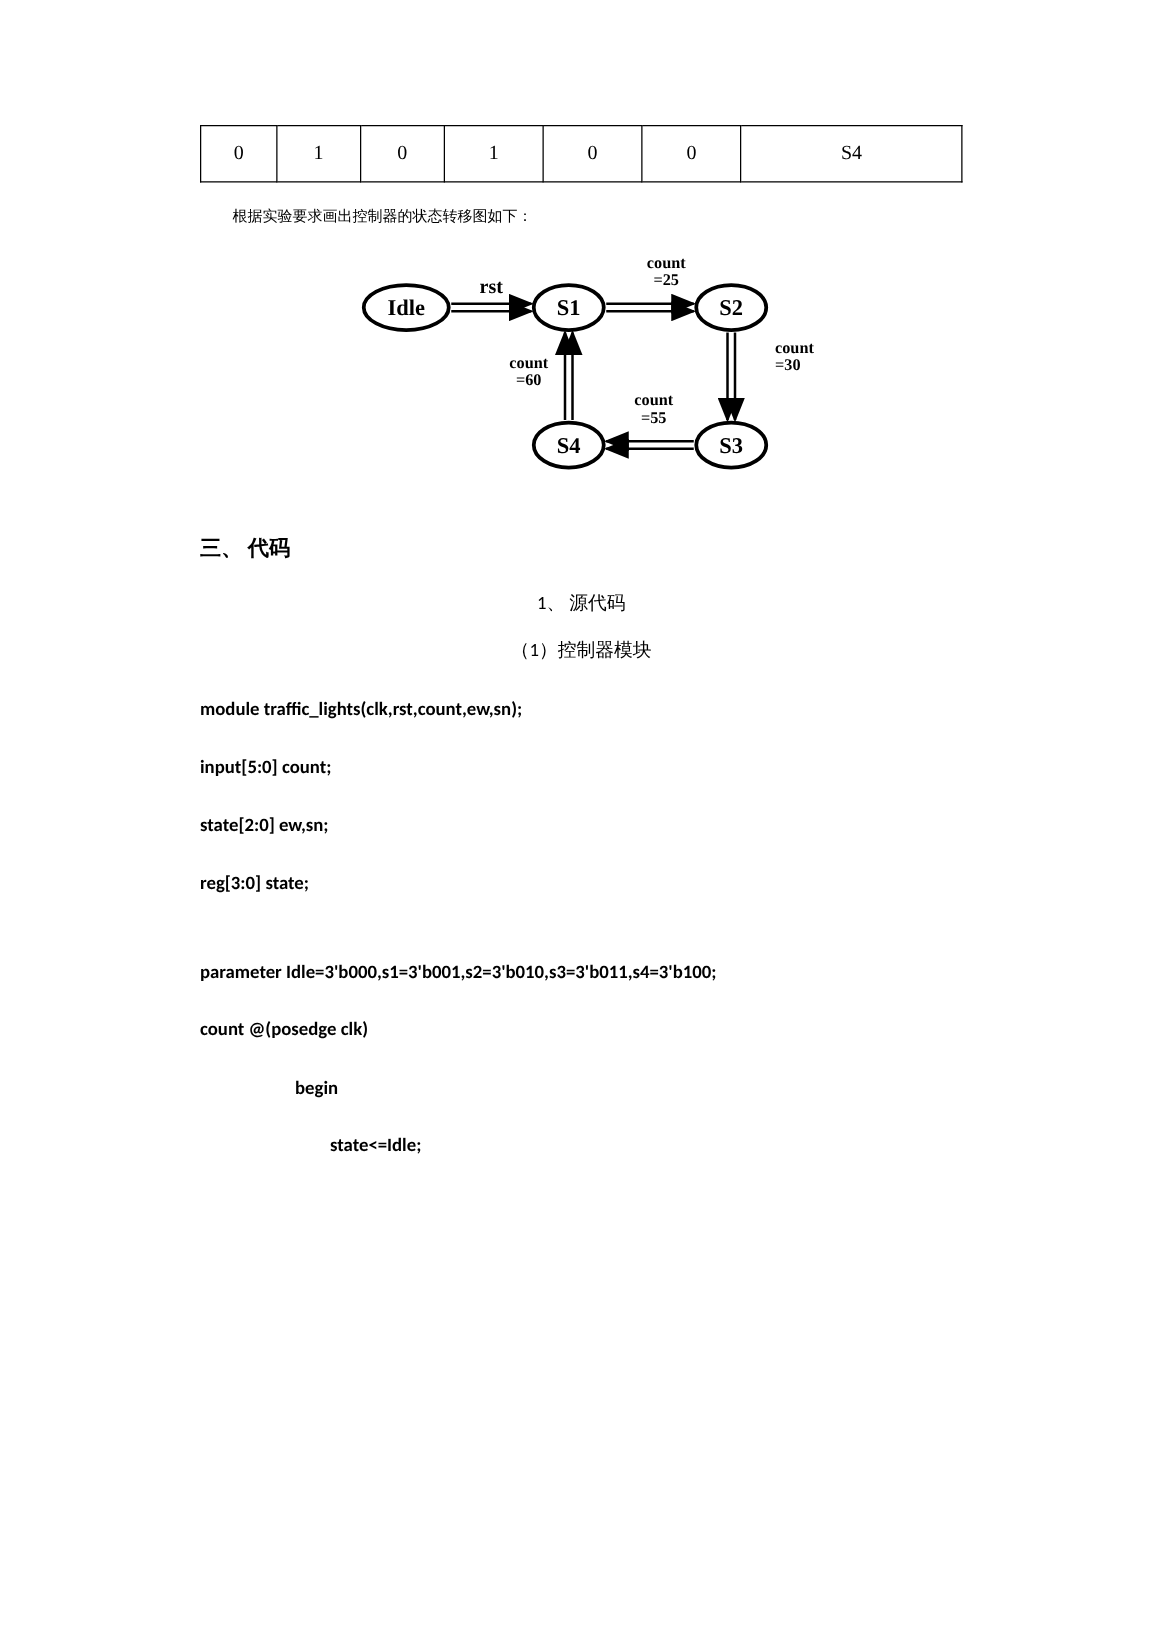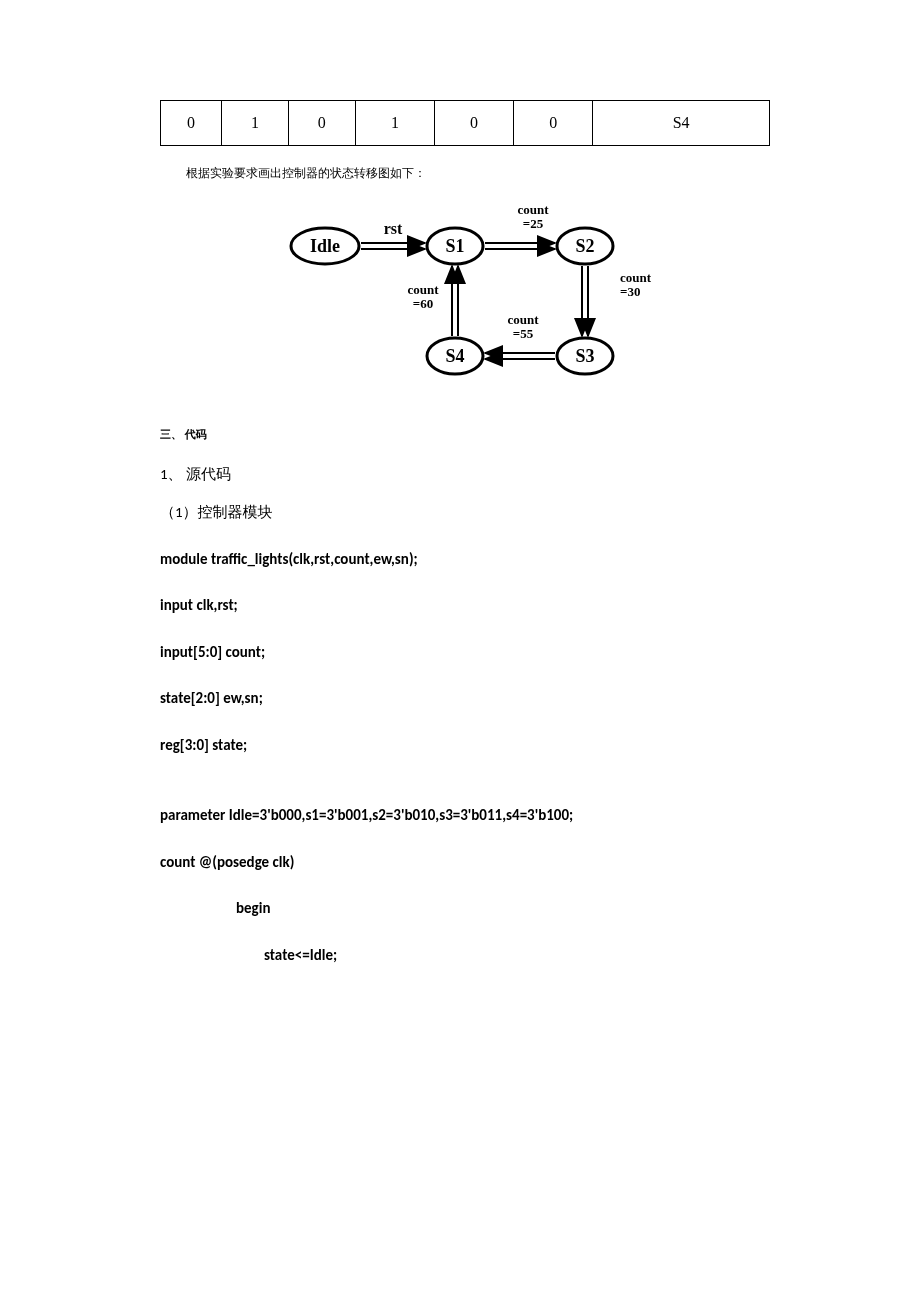--- a/index.html
+++ b/index.html
@@ -36,28 +36,29 @@
     font-size: 12px;
     margin: 4px 0 14px 26px;
   }
   .diagram-wrap {
     display: flex;
     justify-content: center;
     margin-bottom: 30px;
   }
   .section-heading {
     font-family: "SimSun", serif;
-    font-size: 11px;
+    font-size: 17px;
     font-weight: bold;
     margin: 40px 0 20px 0;
   }
   .sub-heading {
     font-family: "Calibri", "SimSun", sans-serif;
     font-size: 15px;
     margin: 16px 0;
+    text-align: center;
   }
   .code {
     font-family: "Calibri", "SimSun", sans-serif;
     font-size: 15px;
     margin: 24px 0;
     font-weight: bold;
   }
   .indent-1 { padding-left: 44px; }
   .indent-2 { padding-left: 76px; }
   .indent-3 { padding-left: 104px; }
@@ -132,21 +133,20 @@
     </svg>
   </div>
 
   <div class="section-heading">三、 代码</div>
 
   <div class="sub-heading">1、 源代码</div>
 
   <div class="sub-heading">（1）控制器模块</div>
 
   <div class="code">module traffic_lights(clk,rst,count,ew,sn);</div>
-  <div class="code">input clk,rst;</div>
   <div class="code">input[5:0] count;</div>
   <div class="code">state[2:0] ew,sn;</div>
   <div class="code">reg[3:0] state;</div>
   <div class="code" style="margin-top:48px">parameter    Idle=3'b000,s1=3'b001,s2=3'b010,s3=3'b011,s4=3'b100;</div>
   <div class="code">count @(posedge clk)</div>
   <div class="code indent-2">begin</div>
   <div class="code indent-3">state&lt;=Idle;</div>
 
 </div>
 

